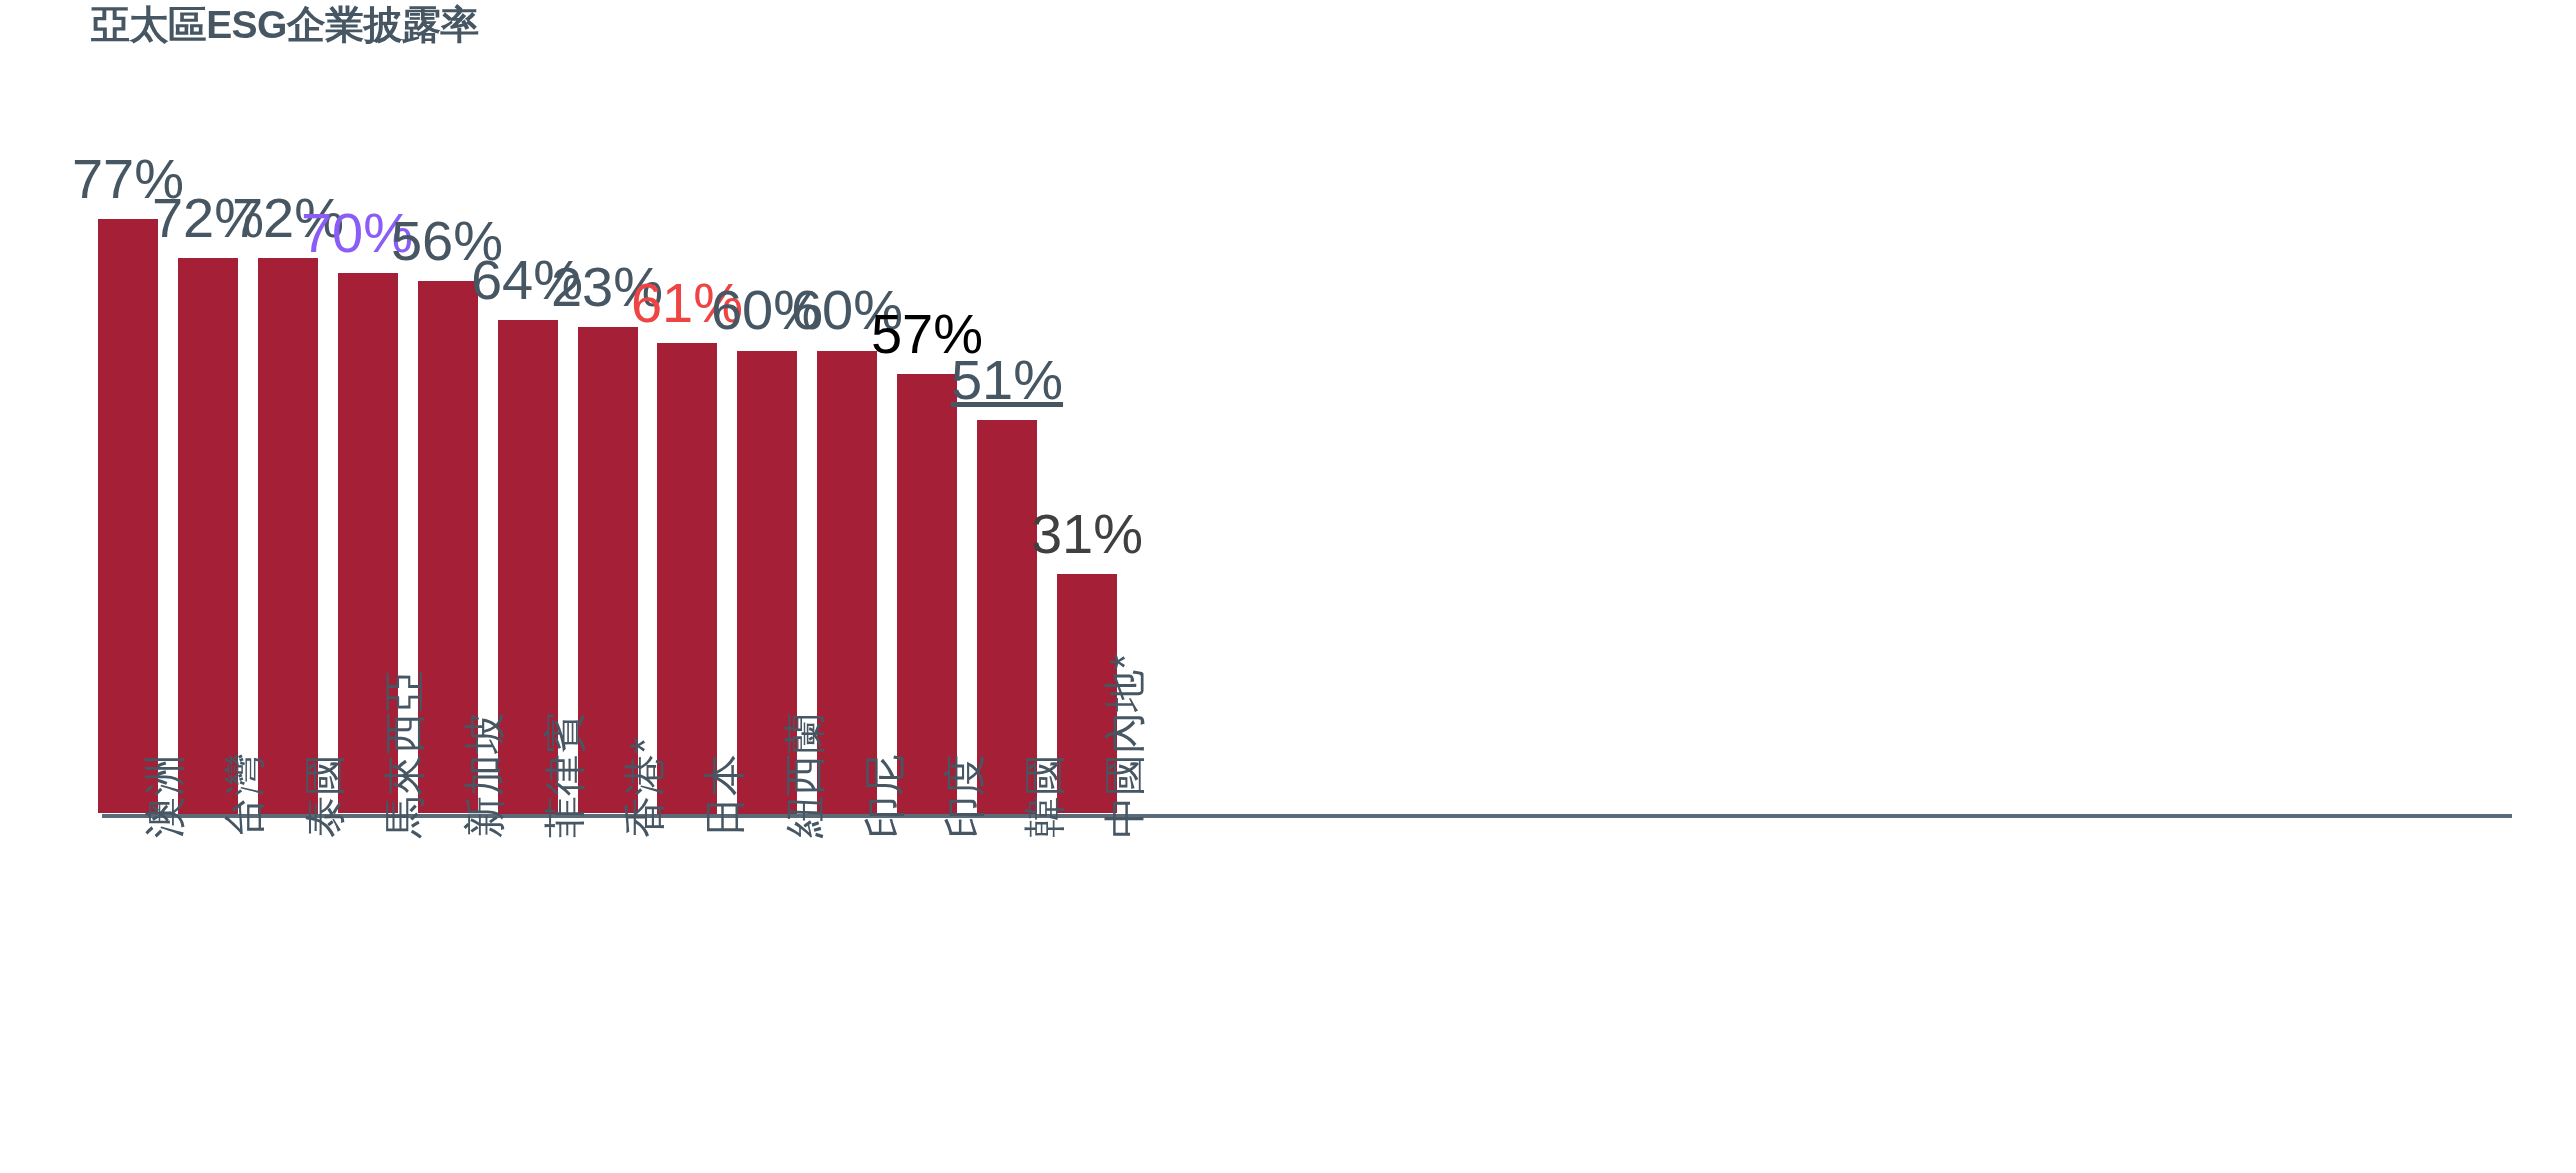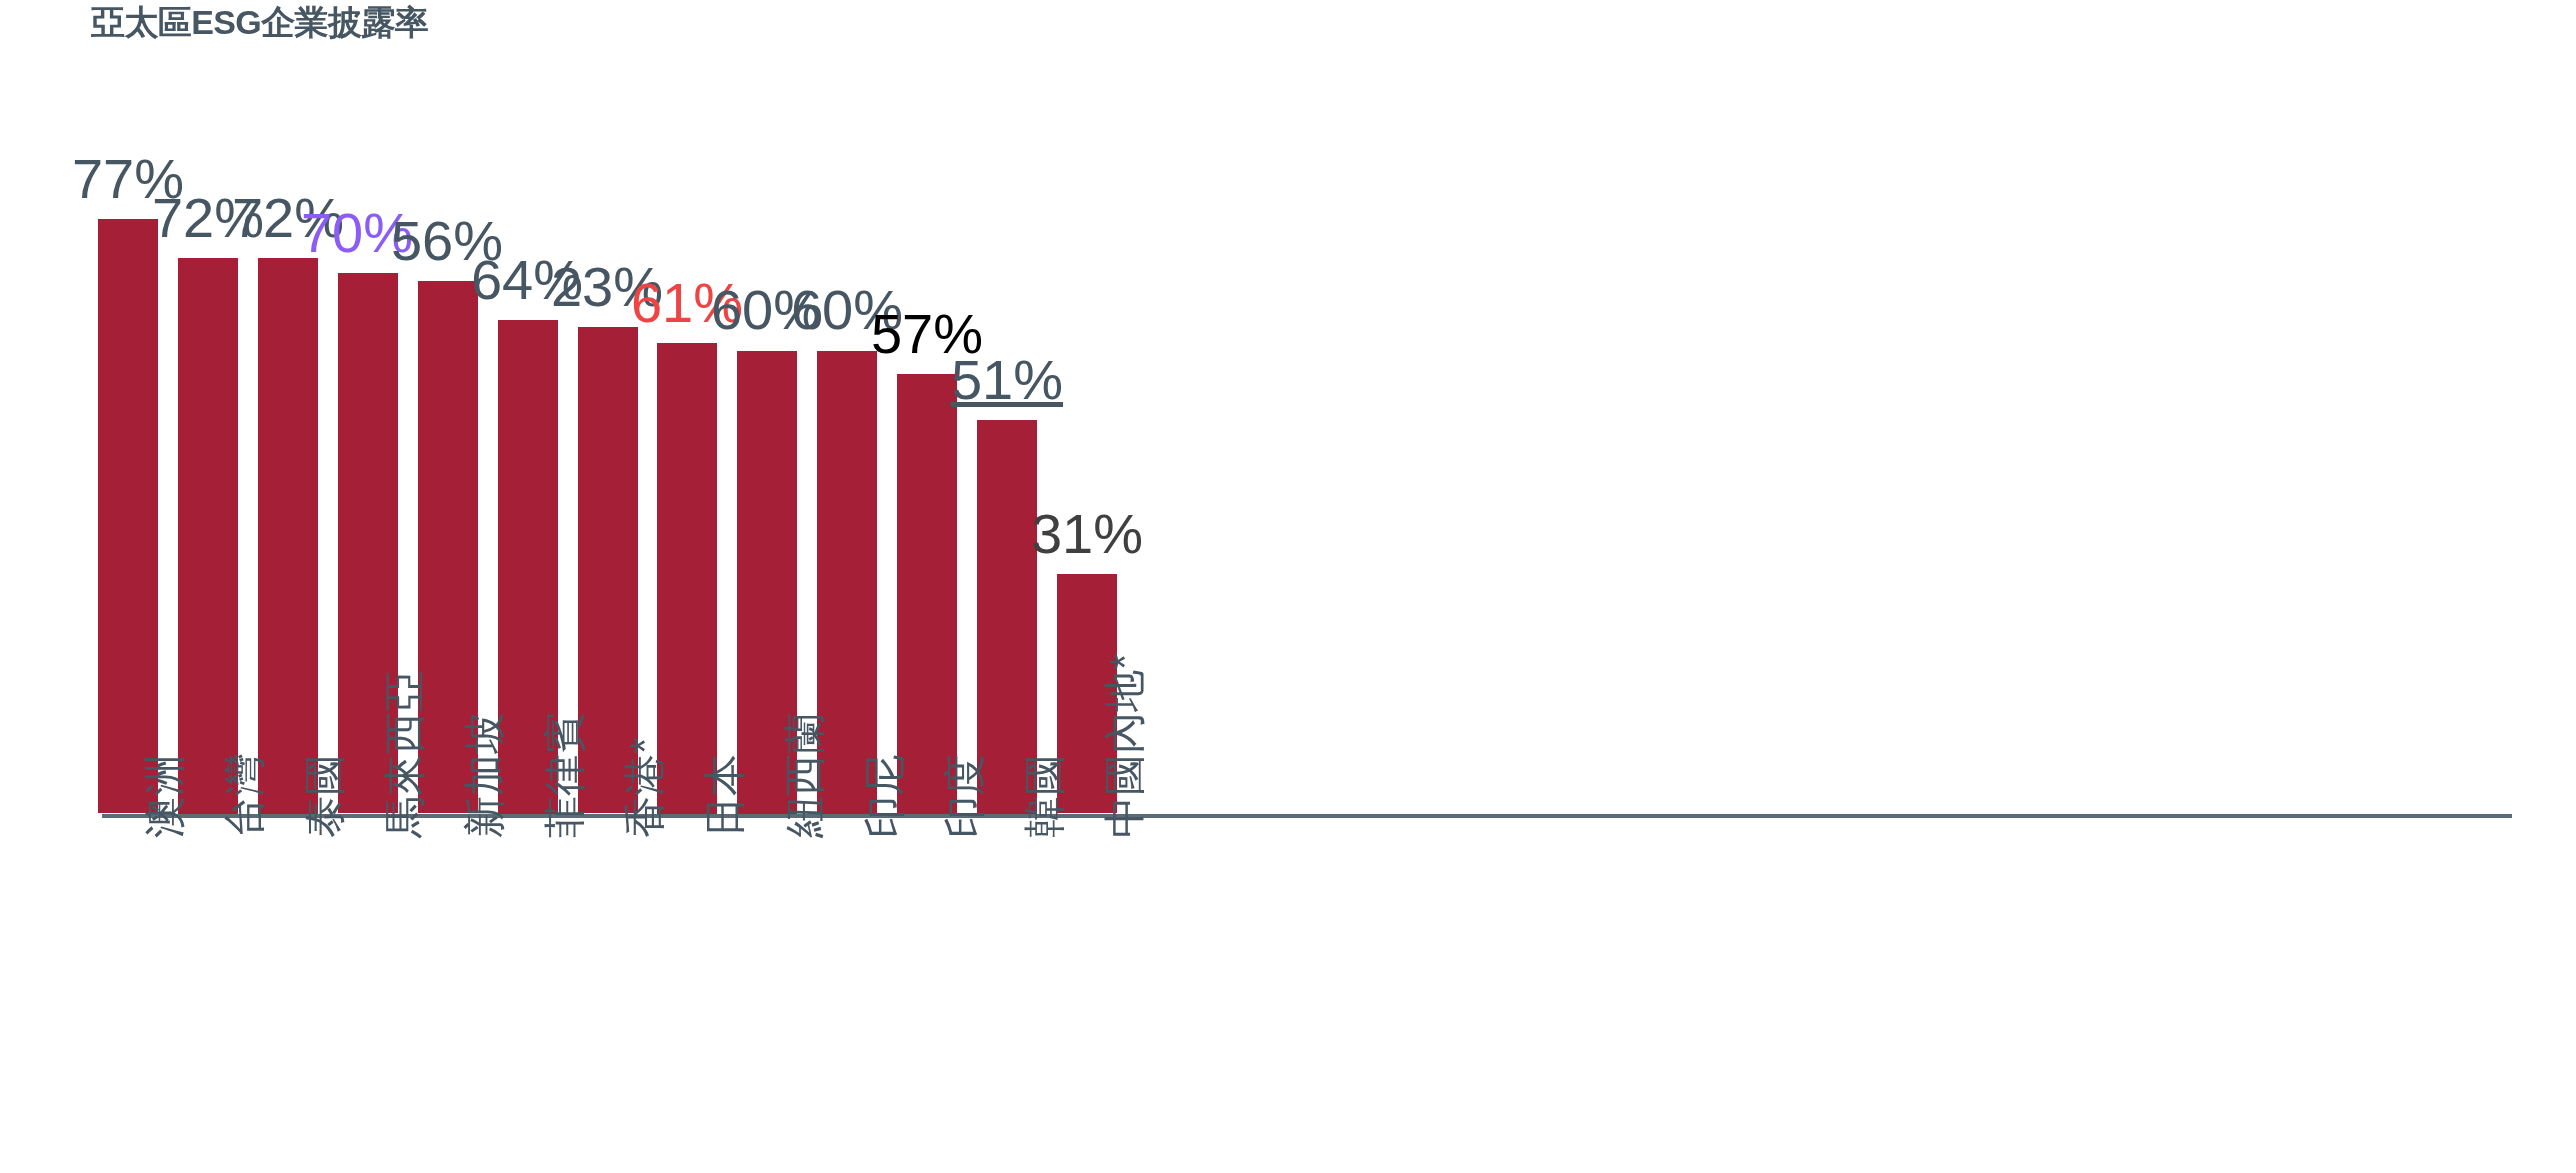--- a/index.html
+++ b/index.html
@@ -21,21 +21,21 @@
     height: 1173px;
     background: #ffffff;
     overflow: hidden;
   }
 
   
   #chart-title {
     position: absolute;
     left: 91px;
     top: 4.5px;
-    font-size: 34px;
+    font-size: 39px;
     line-height: 1.0;
     font-weight: 700;
     letter-spacing: -0.6px;
     color: #465663;
     white-space: nowrap;
   }
 
   
   #plot {
     position: absolute;

